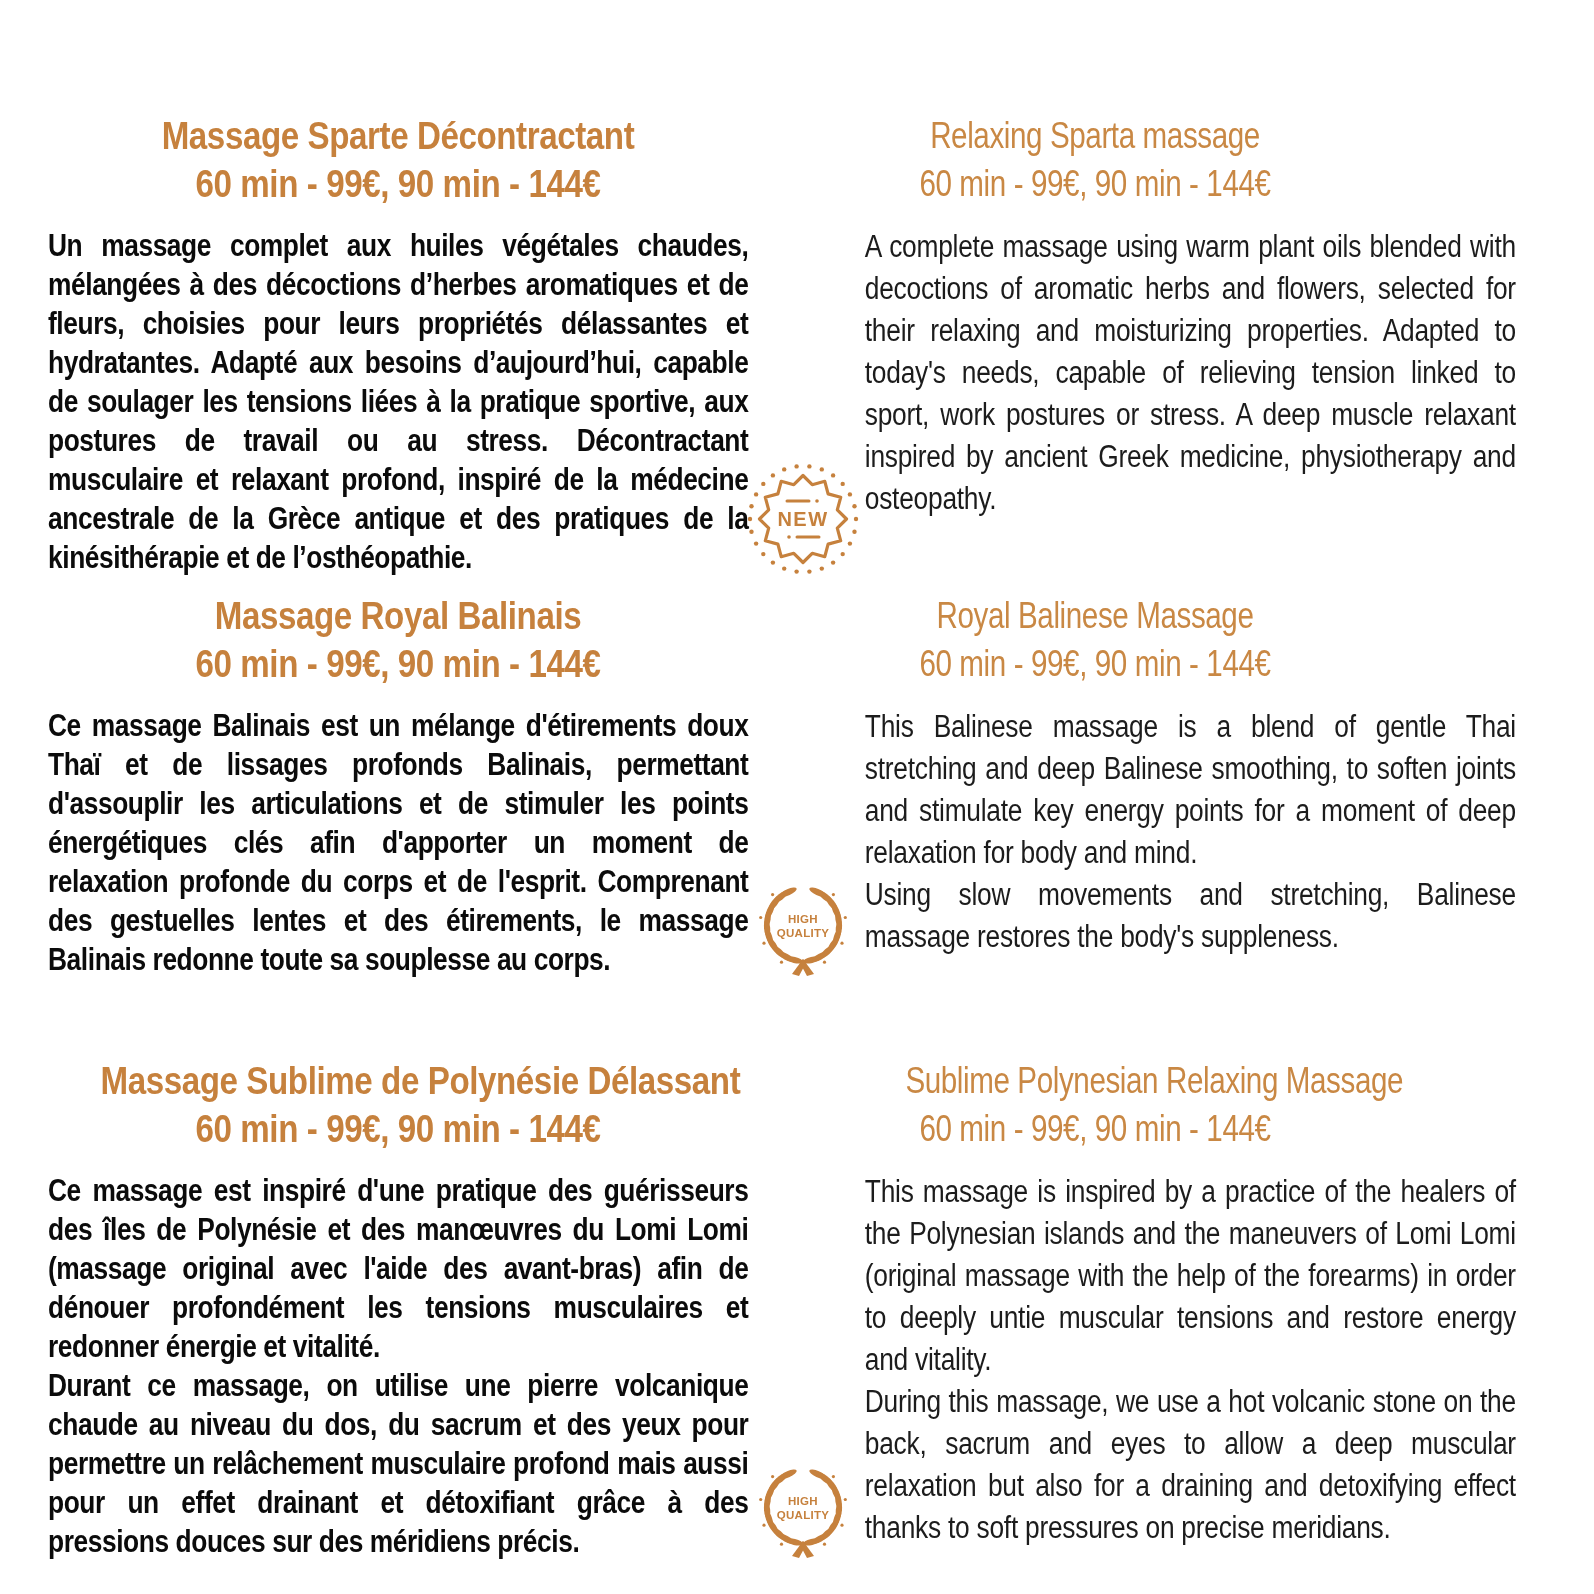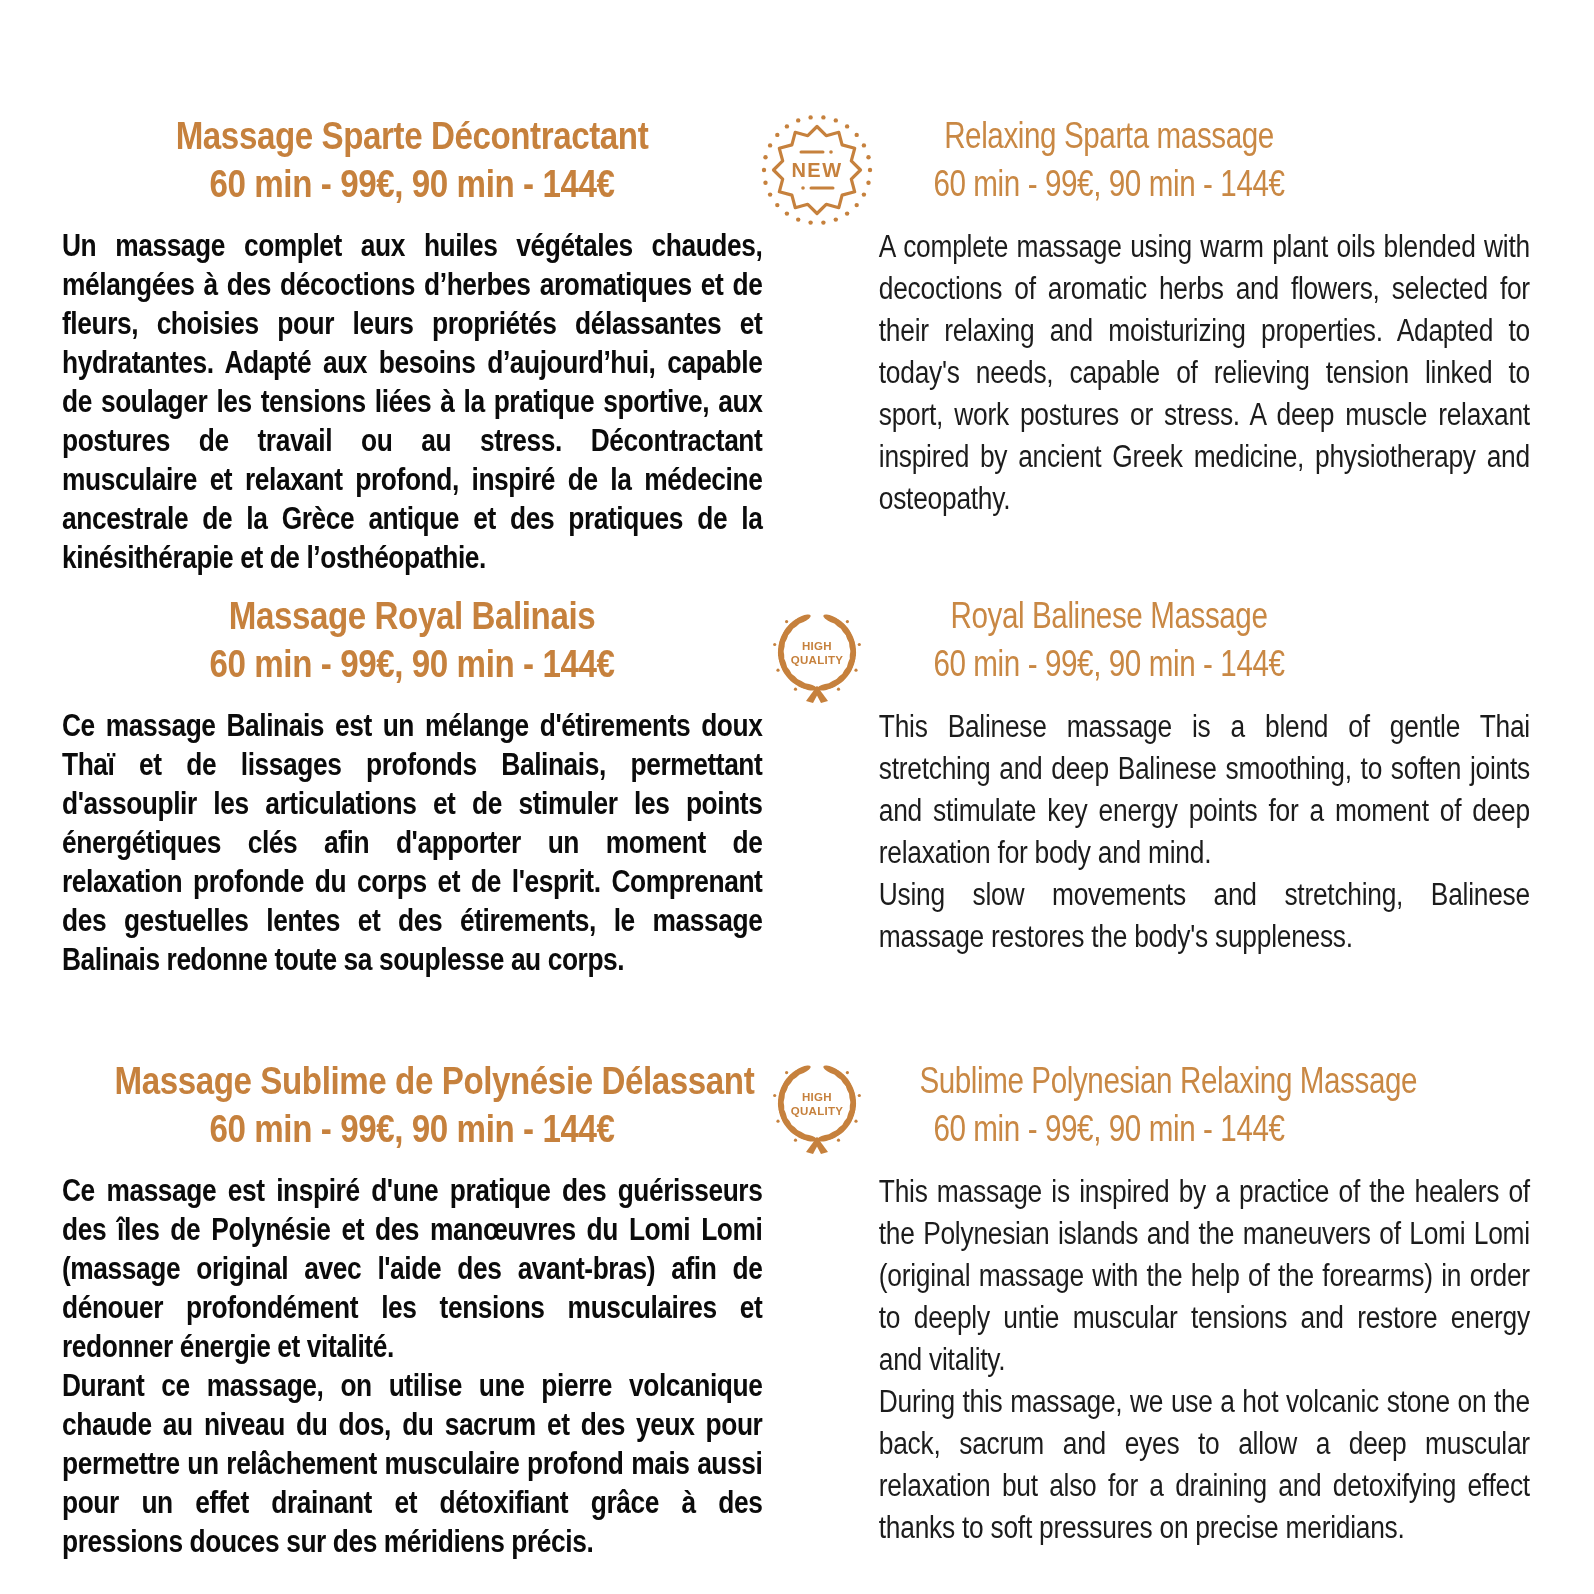--- a/index.html
+++ b/index.html
@@ -1,18 +1,18 @@
 <!DOCTYPE html>
 <html><head>
 <meta charset="utf-8">
 <style>
   html,body{margin:0;padding:0;background:#ffffff;}
   .page{
     position:relative;width:1521px;height:1594px;background:#ffffff;
-    font-family:"Liberation Sans",sans-serif;overflow:hidden;margin-left:14px;
+    font-family:"Liberation Sans",sans-serif;overflow:hidden;
   }
   .row{
     position:absolute;left:48px;width:1460px;
     display:grid;grid-template-columns:700px 110px 650px;
   }
   .row.s1{top:112px}
   .row.s2{top:592px}
   .row.s3{top:1057px}
 
   .head{text-align:center;white-space:nowrap;}
@@ -28,21 +28,21 @@
   .fr-body p{
     margin:0;font-weight:700;font-size:31px;line-height:39px;color:#0b0b0b;
     text-align:justify;letter-spacing:-0.5px;font-stretch:condensed;
   }
   .en-body{width:766px;transform:scaleX(.85);transform-origin:0 0;margin-top:18px;padding-left:8px;}
   .en-body p{
     margin:0;font-weight:400;font-size:31px;line-height:42px;color:#1c1c1c;
     text-align:justify;letter-spacing:-0.3px;font-stretch:condensed;
   }
 
-  .badge-cell{display:flex;justify-content:center;align-items:flex-start;}
+  .badge-cell{display:flex;justify-content:center;align-items:flex-end;}
   .s2 .badge-cell .badge-box{margin-top:10px;}
   .s3 .badge-cell .badge-box{margin-top:-4px;}
   .badge-box{line-height:0;}
 </style>
 </head>
 <body>
 
 <div class="page">
 
   <section class="row s1">

